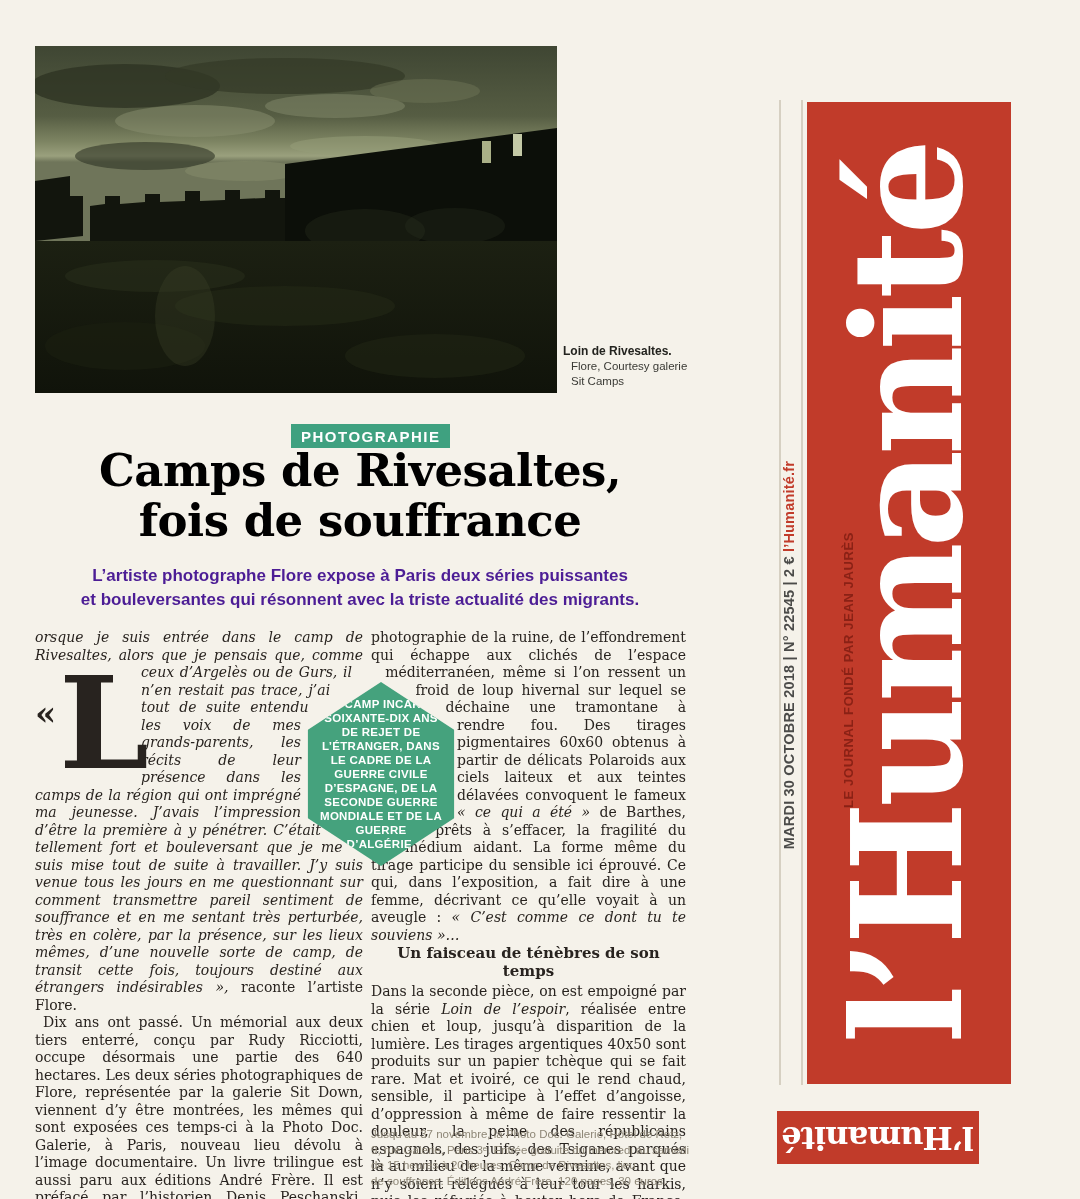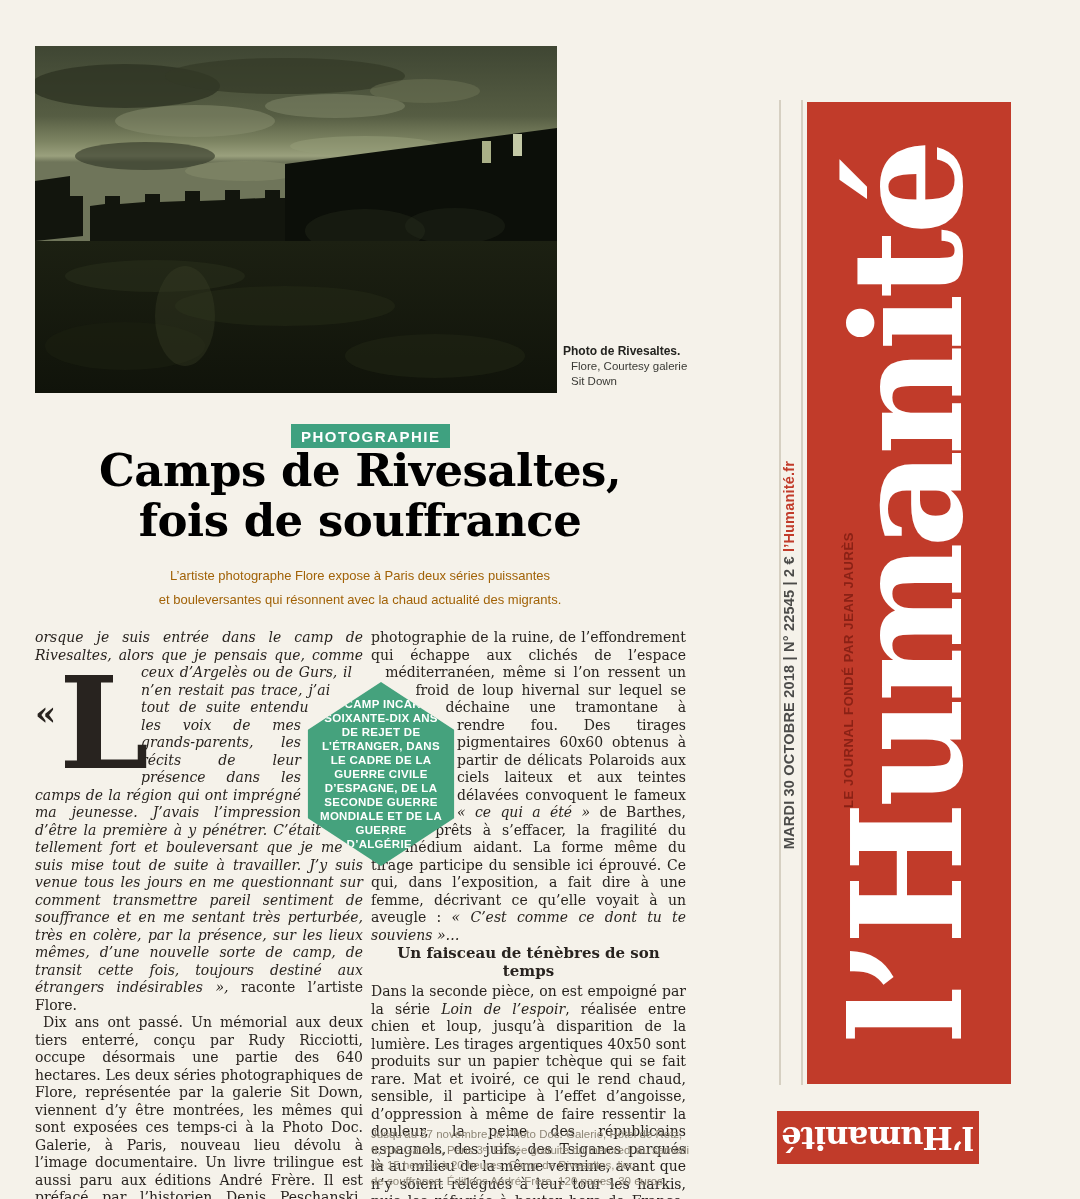--- a/index.html
+++ b/index.html
@@ -12,21 +12,21 @@
   .caption{position:absolute;left:563px;top:344px;width:130px;color:#3a3a35;}
   .caption .cap-title{font-weight:bold;font-size:12px;line-height:15px;color:#23231f;}
   .caption .cap-line{font-size:11.5px;line-height:15px;margin-left:8px;}
   
   .kicker{position:absolute;left:291px;top:424px;background:#3fa180;color:#fff;
           font-weight:bold;font-size:15px;letter-spacing:1.5px;padding:4px 10px 3px;}
   .headline{position:absolute;left:20px;top:446px;width:680px;text-align:center;
             font-family:"DejaVu Serif",serif;font-weight:bold;font-size:45px;line-height:50px;
             color:#000000;letter-spacing:-0.5px;}
   .standfirst{position:absolute;left:20px;top:564px;width:680px;text-align:center;
-              font-size:13px;line-height:24px;color:#a16207;}
+              font-size:17px;line-height:24px;color:#4c1d95;font-weight:bold;}
   
   .col{position:absolute;top:629px;font-family:"DejaVu Serif",serif;font-size:14px;
        line-height:17.5px;color:#28231f;text-align:justify;}
   .col1{left:35px;width:328px;}
   .col2{left:371px;width:315px;}
   .p{margin:0;}
   .p + .p{text-indent:8px;}
   .it{font-style:italic;}
   .subhead{font-weight:bold;font-size:15px;margin:1px 0 3px;text-indent:0;text-align:left;}
   .subhead.centered{text-align:center;}
@@ -110,33 +110,33 @@
 
       <rect x="0" y="195" width="522" height="152" fill="url(#ground)"></rect>
       <ellipse cx="120" cy="230" rx="90" ry="16" fill="#2a2f1b" opacity="0.5"></ellipse>
       <ellipse cx="250" cy="260" rx="110" ry="20" fill="#232816" opacity="0.6"></ellipse>
       <ellipse cx="90" cy="300" rx="80" ry="24" fill="#1a1e10" opacity="0.7"></ellipse>
       <ellipse cx="150" cy="270" rx="30" ry="50" fill="#3c4128" opacity="0.35"></ellipse>
       <ellipse cx="400" cy="310" rx="90" ry="22" fill="#202414" opacity="0.6"></ellipse>
     </svg>
   </div>
   <div class="caption">
-    <div class="cap-title">Photo de Rivesaltes.</div>
+    <div class="cap-title">Loin de Rivesaltes.</div>
     <div class="cap-line">Flore, Courtesy galerie</div>
-    <div class="cap-line">Sit Down</div>
+    <div class="cap-line">Sit Camps</div>
   </div>
 
   <div class="kicker">PHOTOGRAPHIE</div>
   <div class="headline">
     <div>Camps de Rivesaltes,</div>
     <div>fois de souffrance</div>
   </div>
   <div class="standfirst">
     <div>L’artiste photographe Flore expose à Paris deux séries puissantes</div>
-    <div>et bouleversantes qui résonnent avec la chaud actualité des migrants.</div>
+    <div>et bouleversantes qui résonnent avec la triste actualité des migrants.</div>
   </div>
 
   <div class="col col1">
     <p class="p">
       <span class="sp-r"></span>
       <span class="cut-r"></span>
       <span class="dropblock">
         <span class="guillemet">«</span>
         <span class="dropcap">L</span>
       </span><span class="it">orsque je suis entrée dans le camp de Rivesaltes, alors que je pensais que, comme ceux d’Argelès ou de Gurs, il n’en restait pas trace, j’ai tout de suite entendu les voix de mes grands-parents, les récits de leur présence dans les camps de la région qui ont imprégné ma jeunesse. J’avais l’impression d’être la première à y pénétrer. C’était tellement fort et bouleversant que je me suis mise tout de suite à travailler. J’y suis venue tous les jours en me questionnant sur comment transmettre pareil sentiment de souffrance et en me sentant très perturbée, très en colère, par la présence, sur les lieux mêmes, d’une nouvelle sorte de camp, de transit cette fois, toujours destiné aux étrangers indésirables », </span><span>raconte l’artiste Flore.</span>

